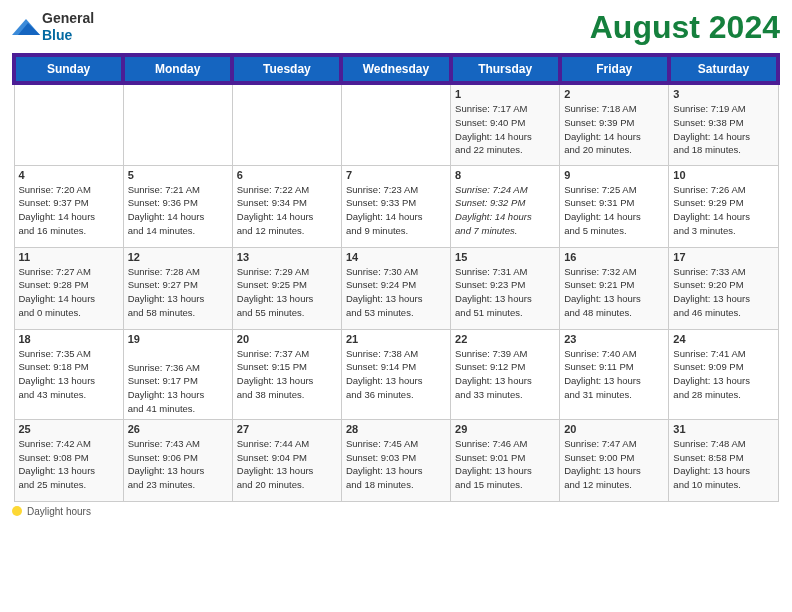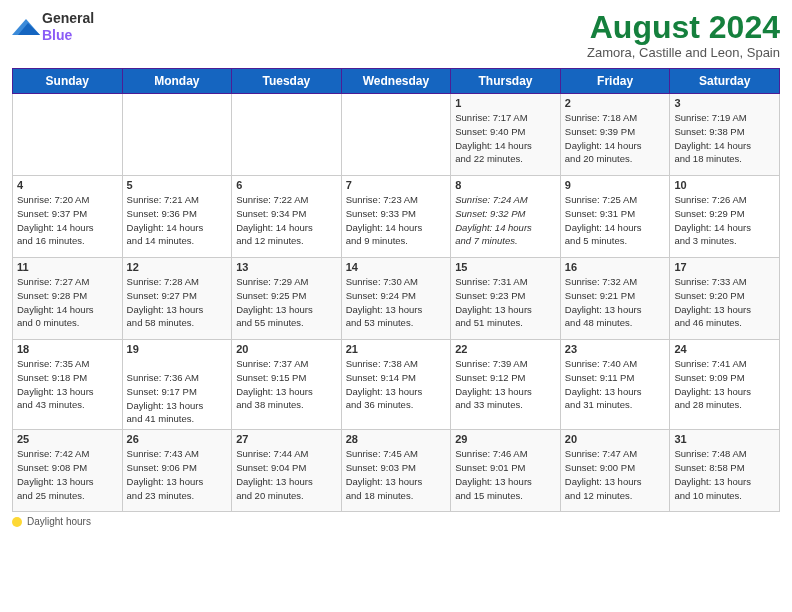--- a/index.html
+++ b/index.html
@@ -24,21 +24,21 @@
       display: flex;
       align-items: center;
       gap: 2px;
     }
     .logo-text {
       font-size: 14px;
       font-weight: bold;
       line-height: 1.2;
     }
     .logo-text .general { color: #333; }
-    .logo-text .blue { color: #8b5cf6; }
+    .logo-text .blue { color: #0369a1; }
     .logo-icon {
       width: 28px;
       height: 24px;
     }
     .title-block {
       text-align: right;
     }
     .month-title {
       font-size: 32px;
       font-weight: bold;
@@ -54,21 +54,21 @@
       border-collapse: collapse;
       table-layout: fixed;
     }
     thead tr th {
       background-color: #1565c0;
       color: #fff;
       font-size: 12px;
       font-weight: bold;
       padding: 5px 4px;
       text-align: center;
-      border: 1px solid #4c1d95;
+      border: 4px solid #4c1d95;
     }
     tbody tr td {
       border: 1px solid #ccc;
       vertical-align: top;
       padding: 3px 4px;
       height: 82px;
       font-size: 10px;
       color: #333;
       background: #fff;
     }
@@ -118,21 +118,20 @@
         <polygon points="0,20 14,4 28,20" fill="#1976d2" opacity="0.85"></polygon>
         <polygon points="6,20 16,8 28,20" fill="#1565c0"></polygon>
       </svg>
       <div class="logo-text">
         <div class="general">General</div>
         <div class="blue">Blue</div>
       </div>
     </div>
     <div class="title-block">
       <div class="month-title">August 2024</div>
-      <div class="location">Zamora, Castille and Leon, Spain</div>
     </div>
   </div>
 
   <table>
     <thead>
       <tr>
       <th>Sunday</th>
           <th>Monday</th>
           <th>Tuesday</th>
           <th>Wednesday</th>

